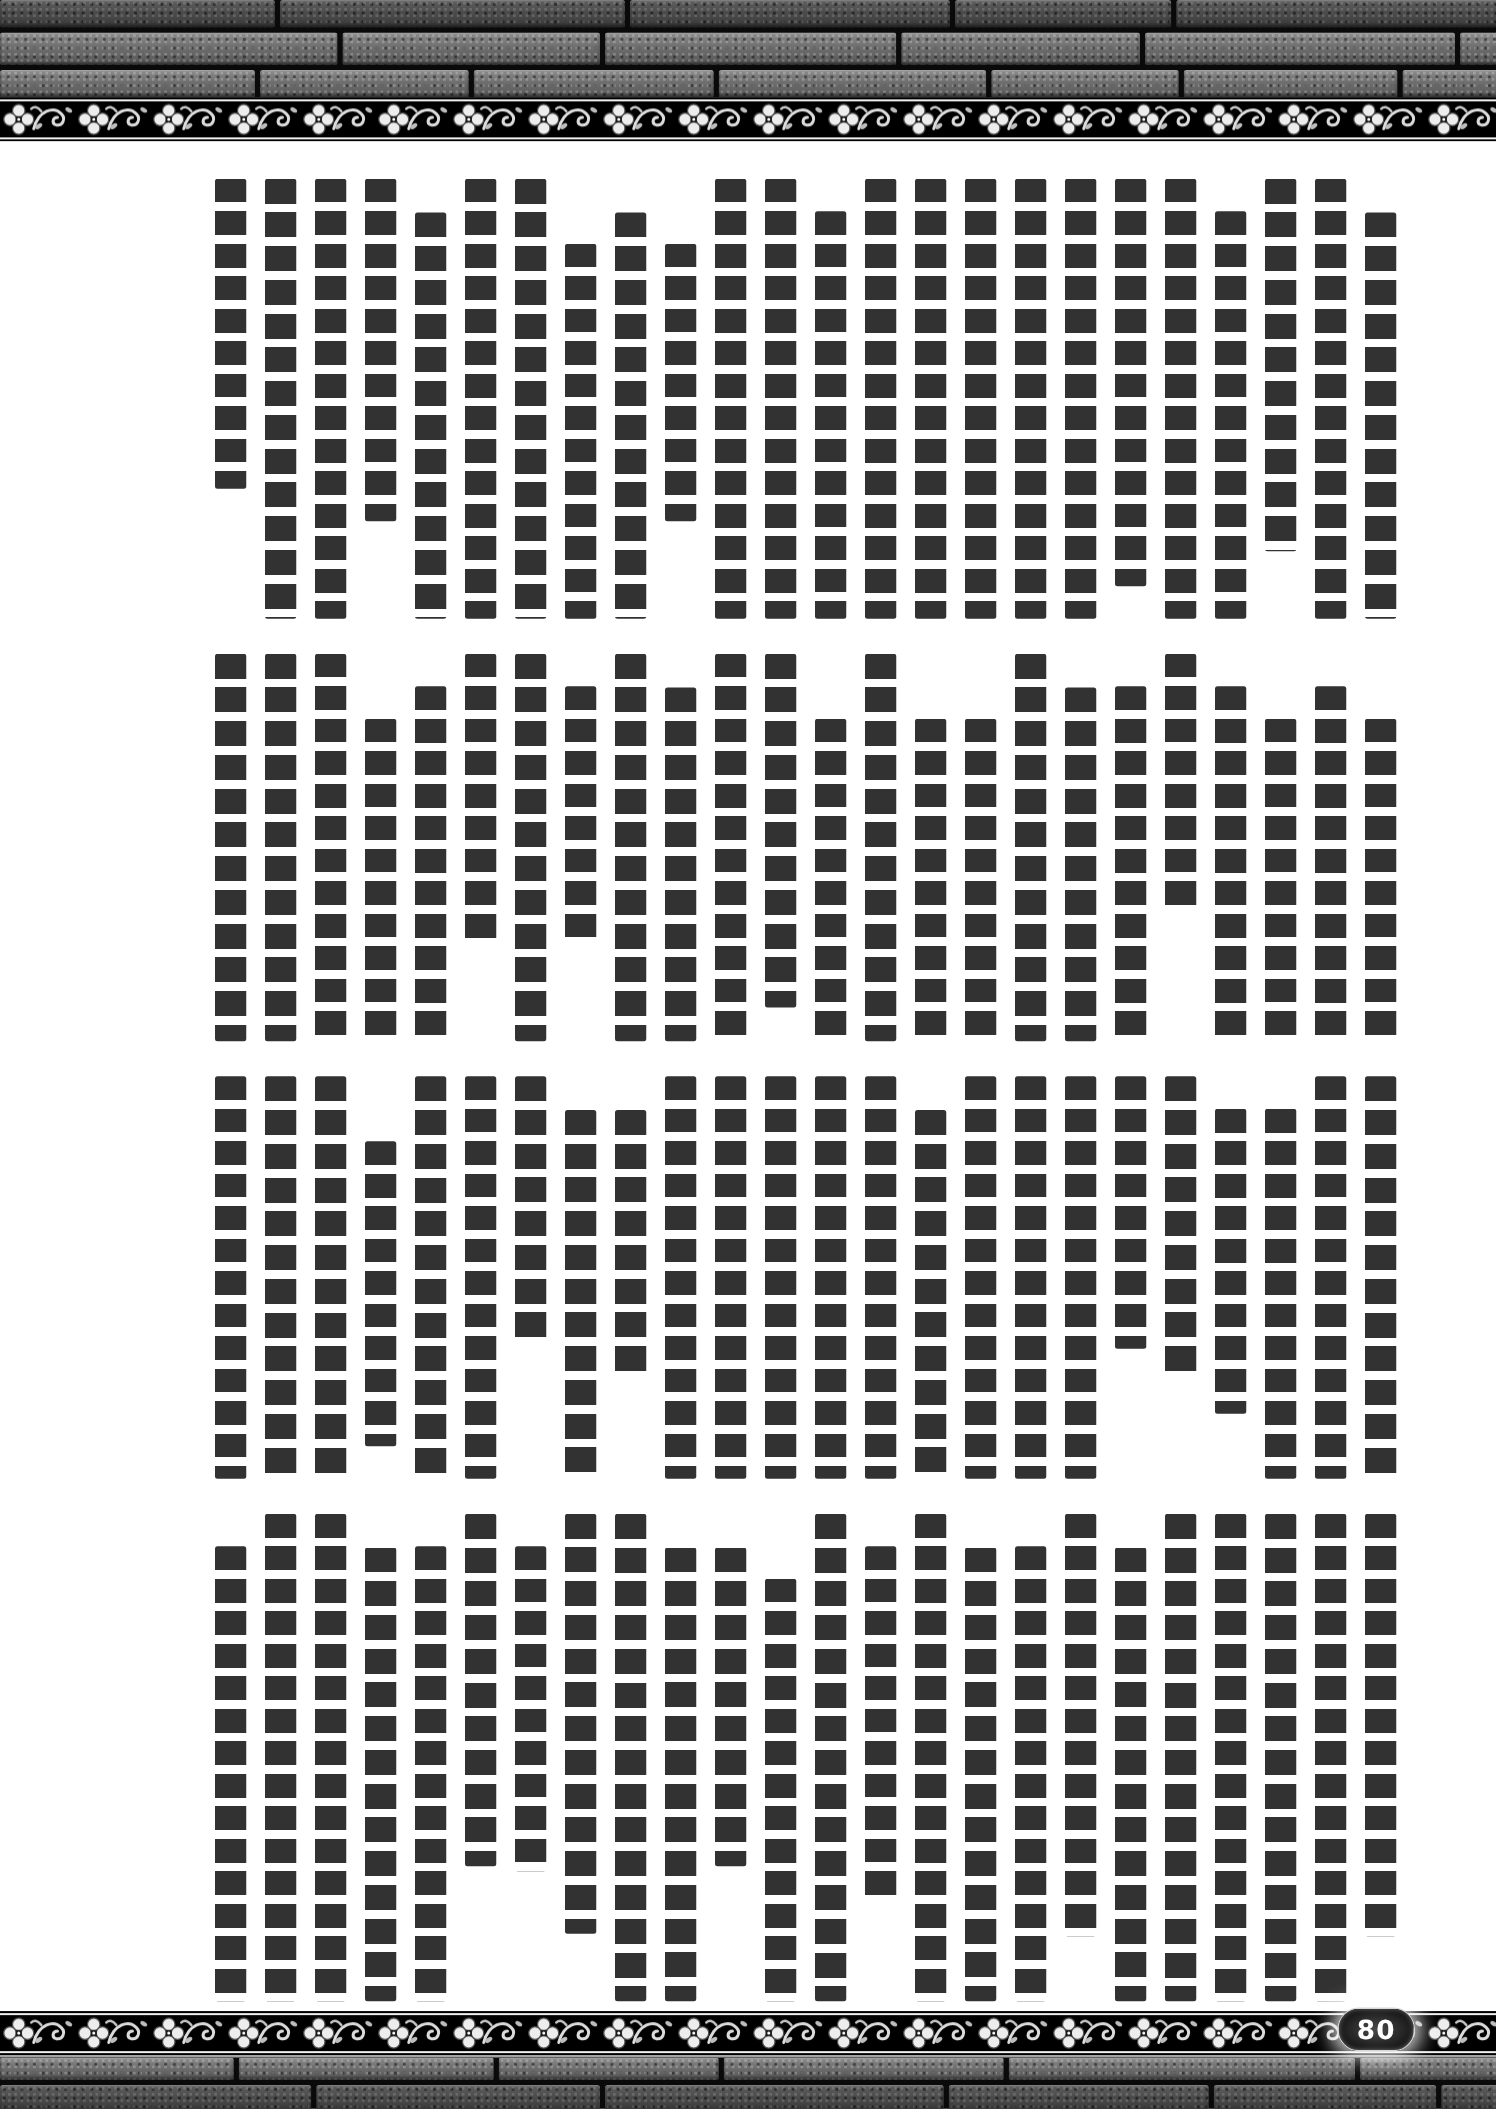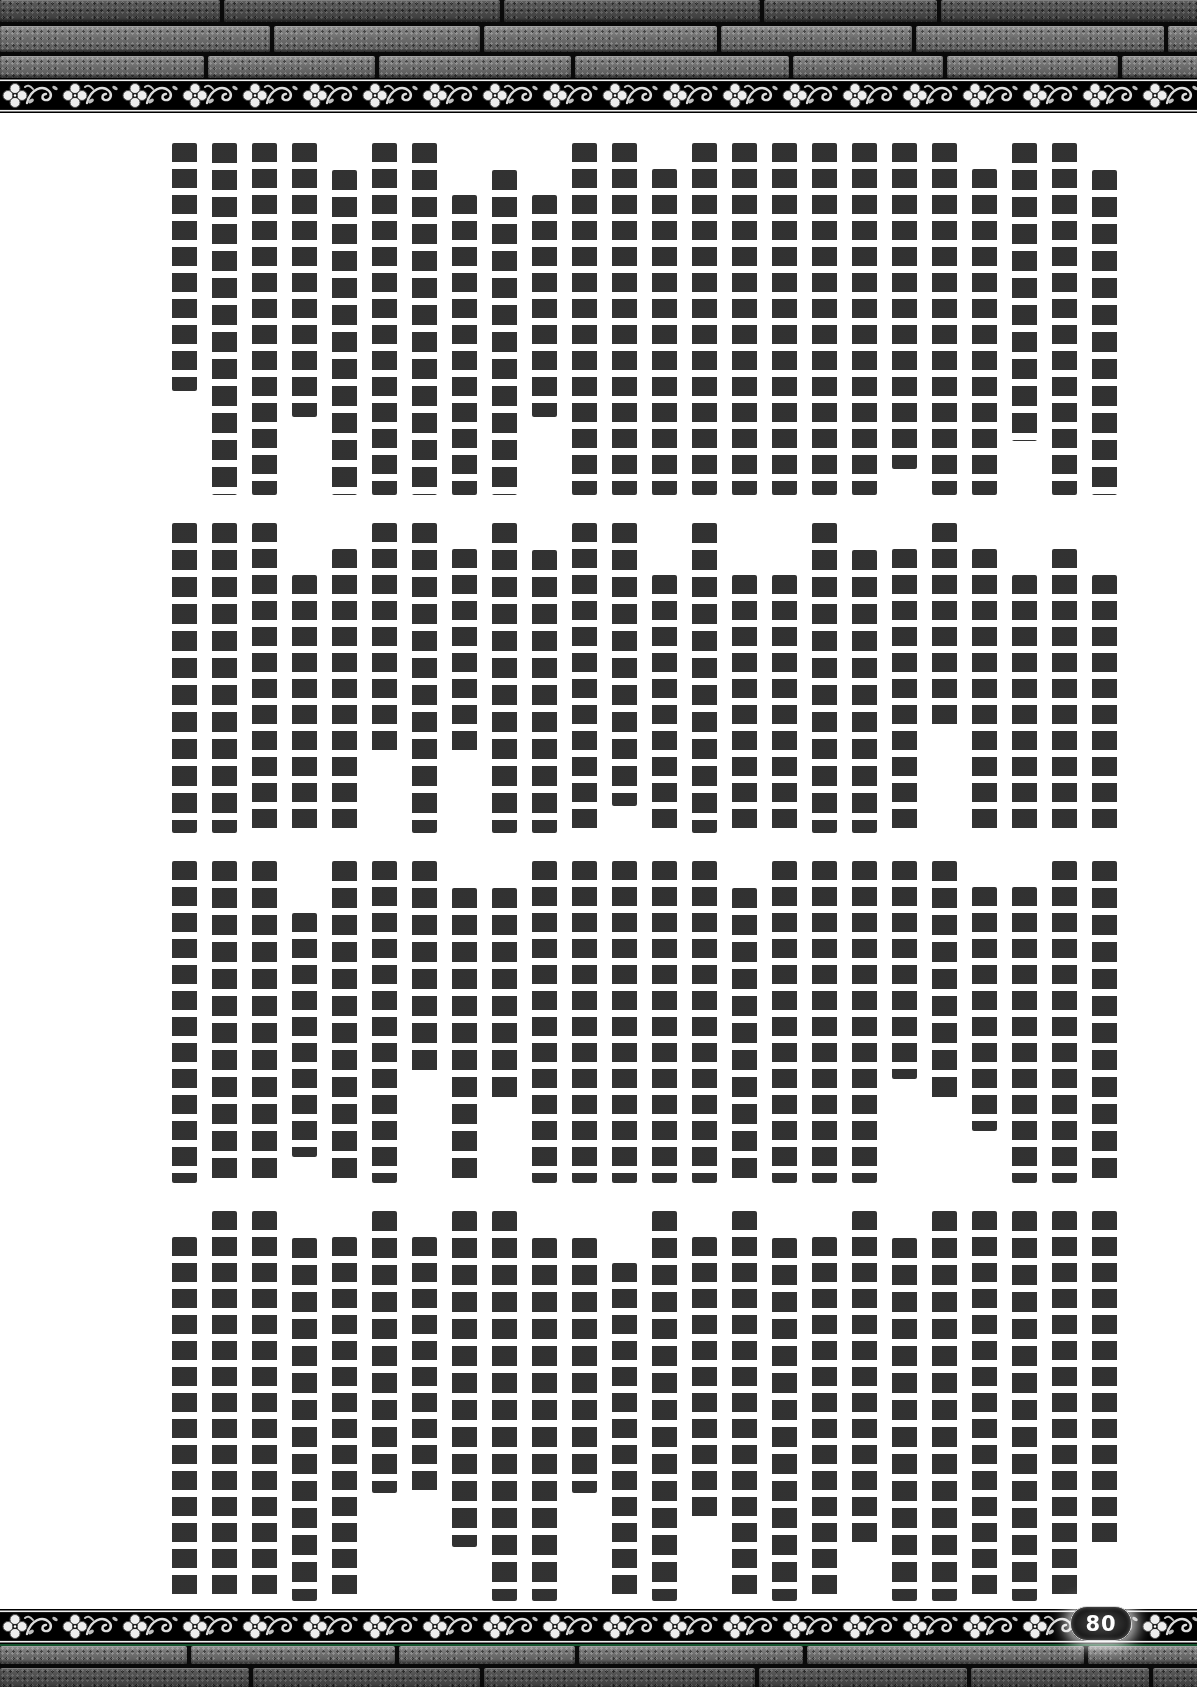--- a/index.html
+++ b/index.html
@@ -1,19 +1,19 @@
 <!DOCTYPE html>
 <html><head>
 <meta charset="utf-8">
 <style>
   html,body{margin:0;padding:0;background:#222;}
   .page{
     position:relative;
     width:1197px;height:1687px;
-    background:#14532d;
+    background:#a3a3a3;
     overflow:hidden;
     font-family:"DejaVu Sans", sans-serif;
   }
   
   .bricks{position:absolute;left:0;width:1197px;background:#0a0a0a;overflow:hidden;}
   .bricks.top{top:0;height:78px;}
   .bricks.bottom{top:1646px;height:41px;}
   .brick-row{display:flex;gap:4px;margin-bottom:4px;}
   .brick{
     flex:0 0 auto;height:100%;

